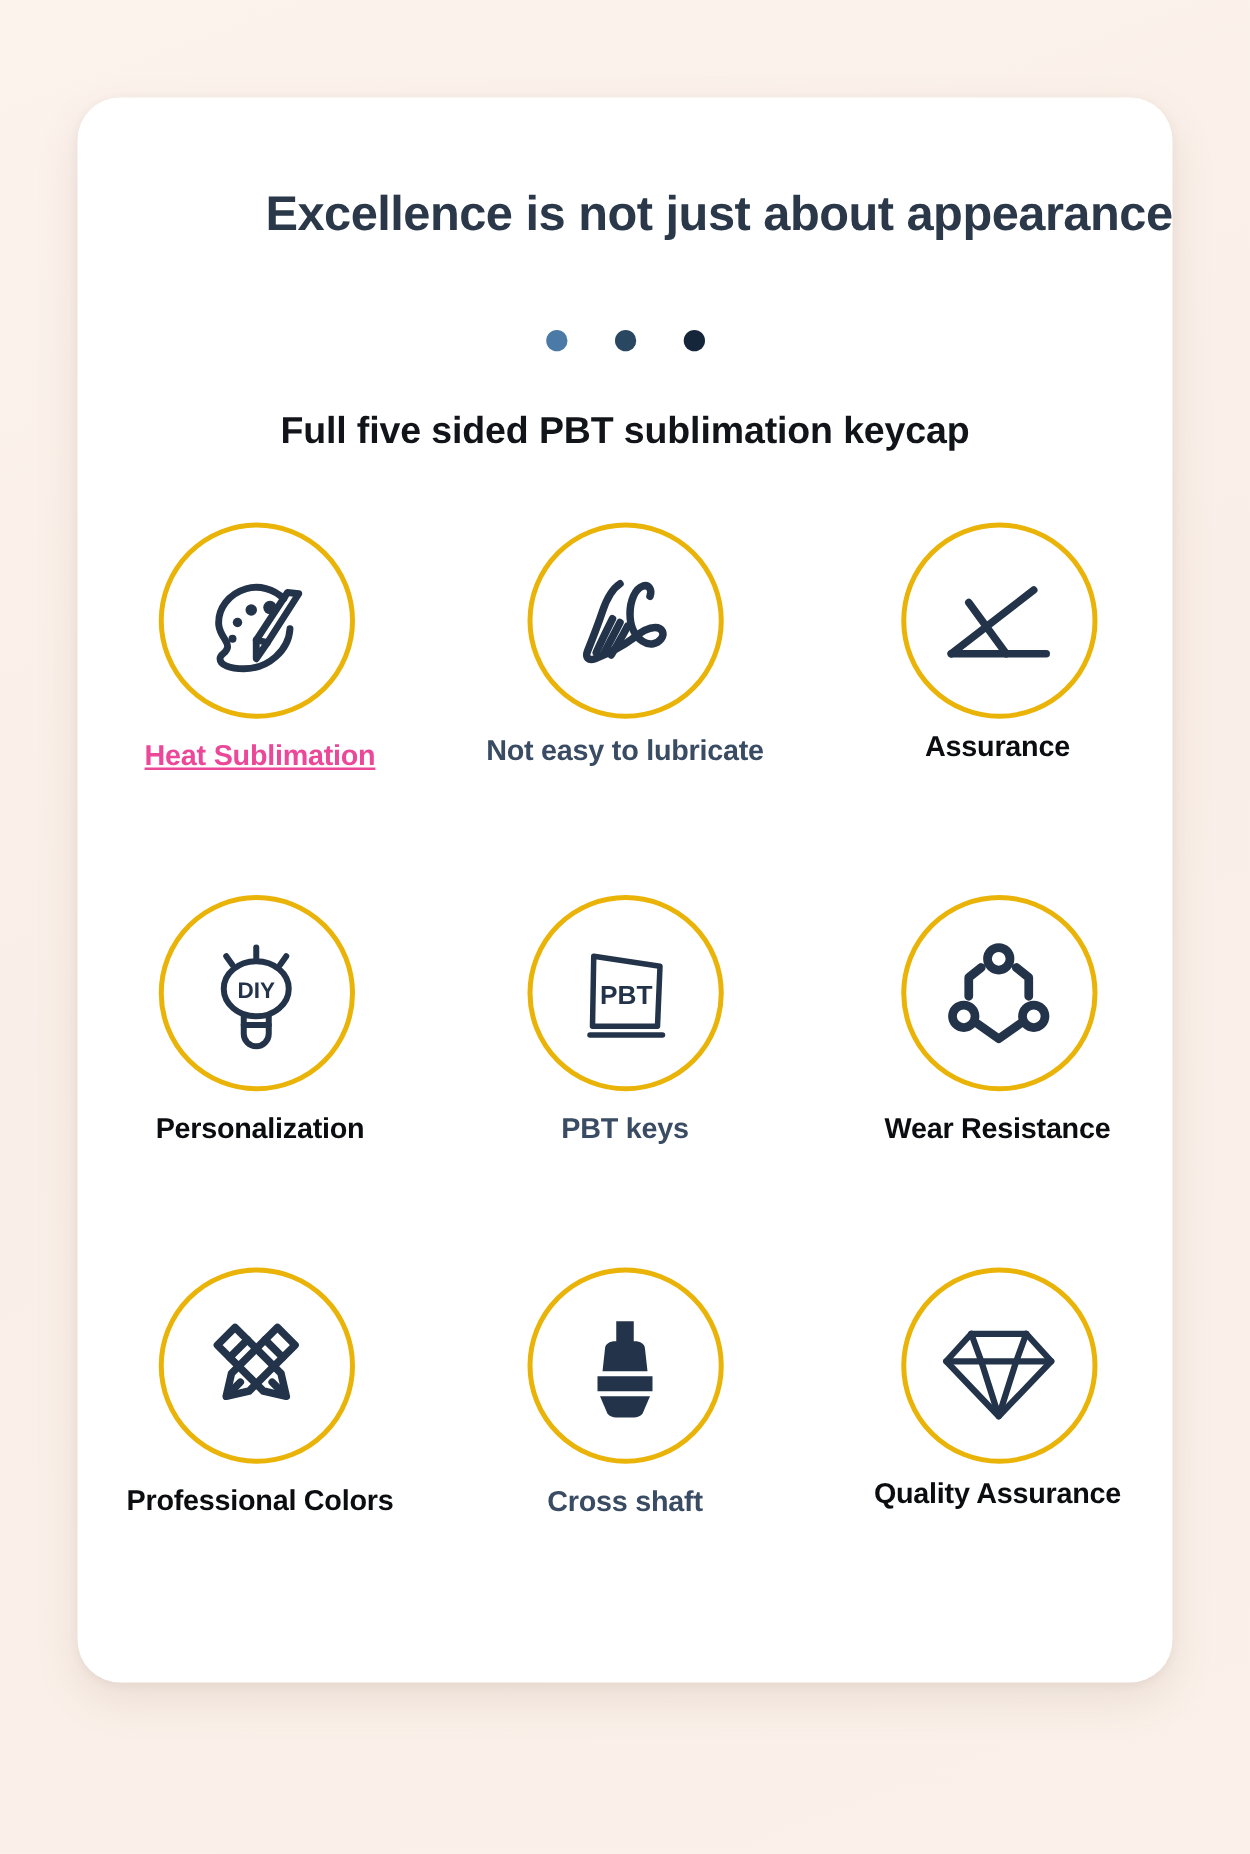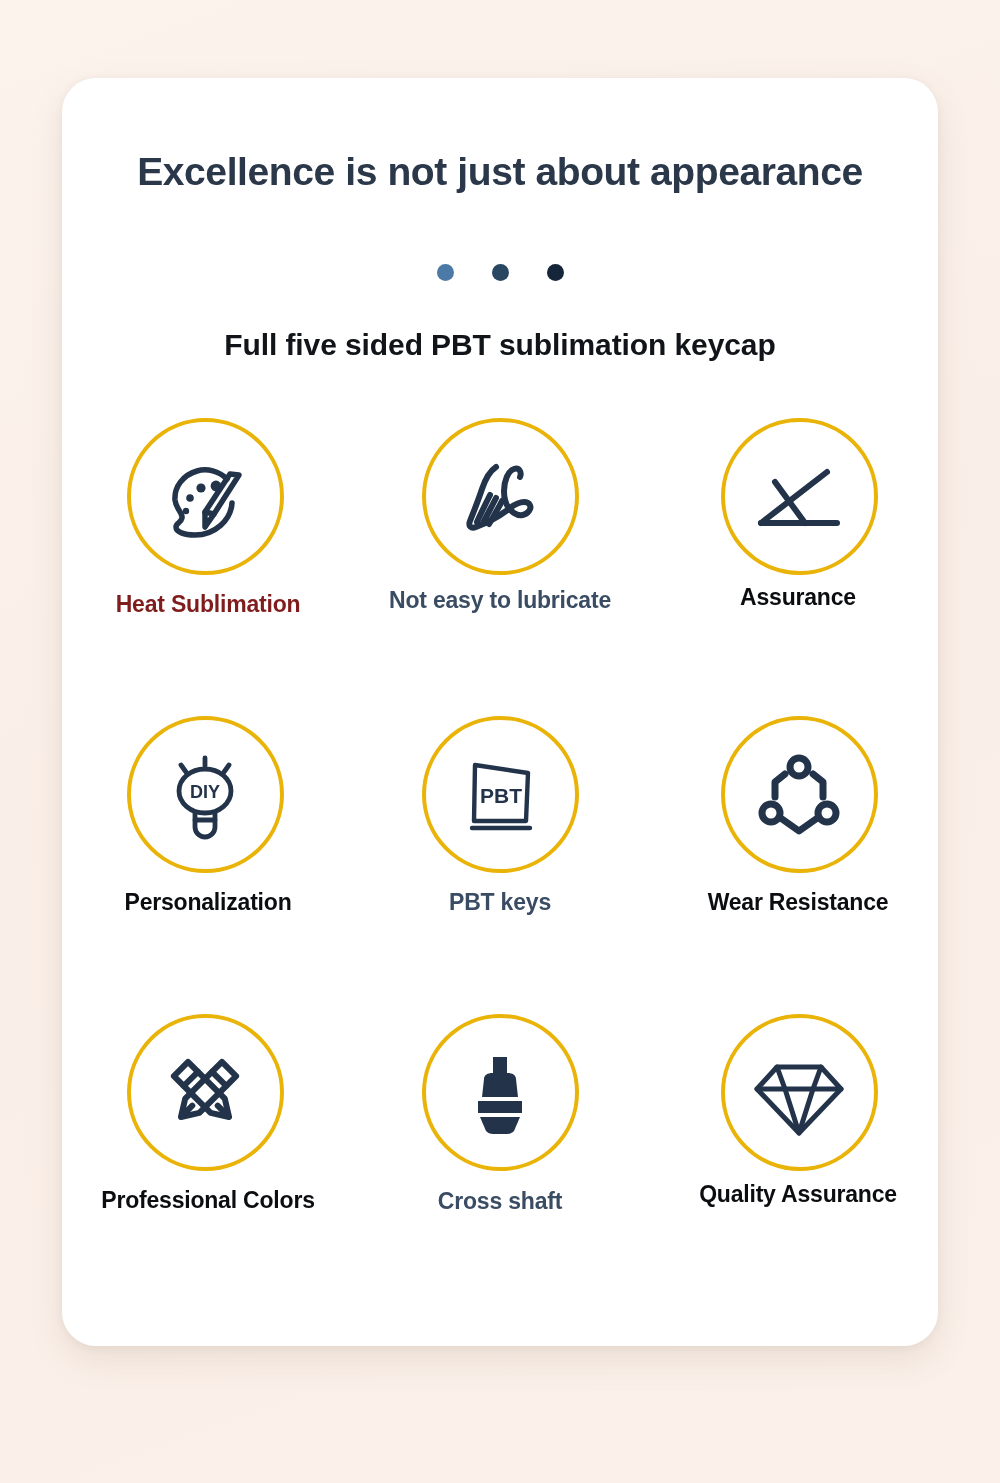--- a/index.html
+++ b/index.html
@@ -34,21 +34,21 @@
     box-shadow: 0 14px 34px rgba(120, 90, 70, 0.13),
                 0 2px 8px rgba(120, 90, 70, 0.07);
   }
 
   
   .title {
     position: absolute;
     left: 0;
     right: 0;
     top: 72px;
-    text-align: center;
+    text-align: right;
     font-size: 39px;
     font-weight: 700;
     letter-spacing: -0.4px;
     color: #2b3849;
     white-space: nowrap;
   }
 
   .dots {
     position: absolute;
     left: 0;
@@ -163,21 +163,21 @@
                          C19 83 27 86 38 86 C58 86 74 71 75 54"></path>
                 <circle cx="44" cy="39" r="4.6" fill="#23344a" stroke="none"></circle>
                 <circle cx="59" cy="37" r="5.4" fill="#23344a" stroke="none"></circle>
                 <circle cx="33" cy="49" r="3.8" fill="#23344a" stroke="none"></circle>
                 <circle cx="29" cy="62" r="3.2" fill="#23344a" stroke="none"></circle>
                 <path d="M82 26 L57 65 L48 78 L48 63 L73 25 Z"></path>
                 <path d="M57 65 L48 63"></path>
               </svg>
             </span>
           </div>
-          <div class="label" style="color: #7f1d1d;">Heat Sublimation</div>
+          <div class="label" style="color: #ec4899; text-decoration: underline;">Heat Sublimation</div>
         </div>
 
         <div class="cell c1">
           <div class="circle">
             <span>
               <svg width="96" height="96" viewBox="0 0 96 96" fill="none" stroke="#23344a" stroke-width="6" stroke-linecap="round" stroke-linejoin="round">
                 <path d="M44 18 C38 22 33 31 30 40 C27 49 22 62 18 72
                          C16 77 19 80 24 78 C34 74 46 68 54 62
                          C60 57 66 53 72 53 C78 53 80 58 77 62
                          C74 66 68 68 62 64 C56 60 52 52 52 42

